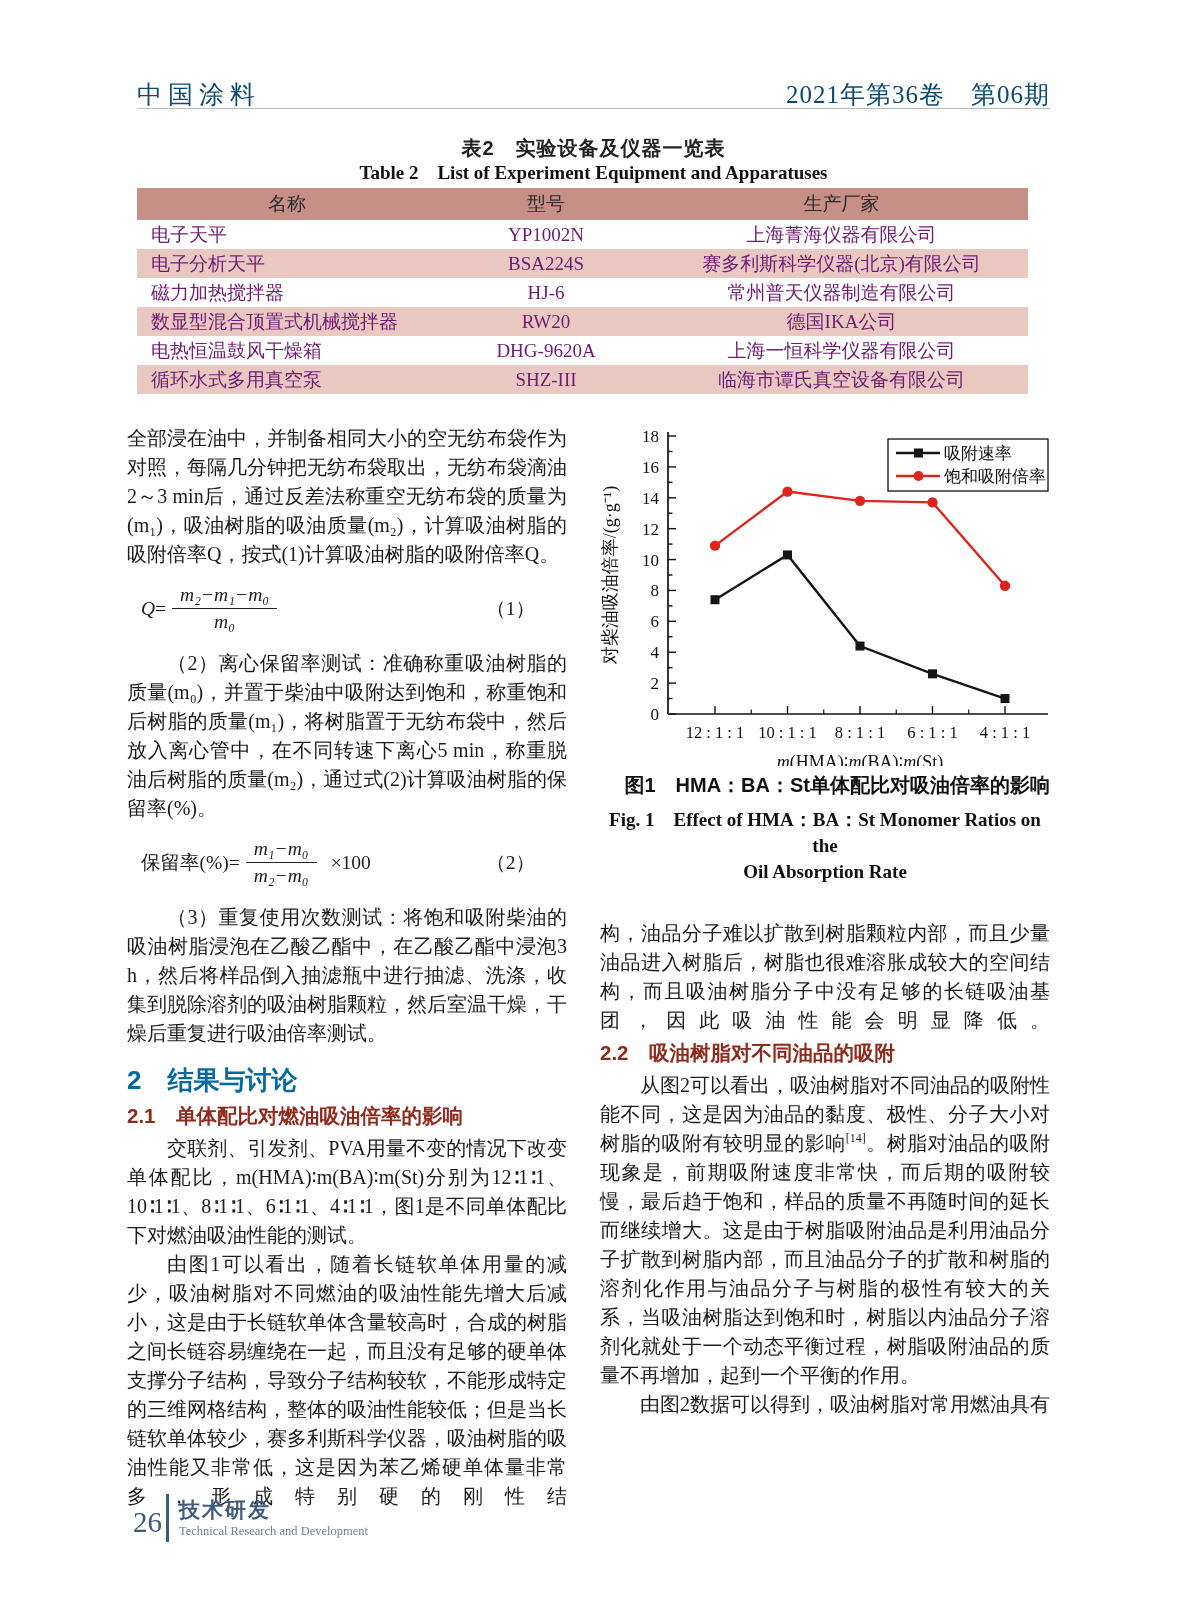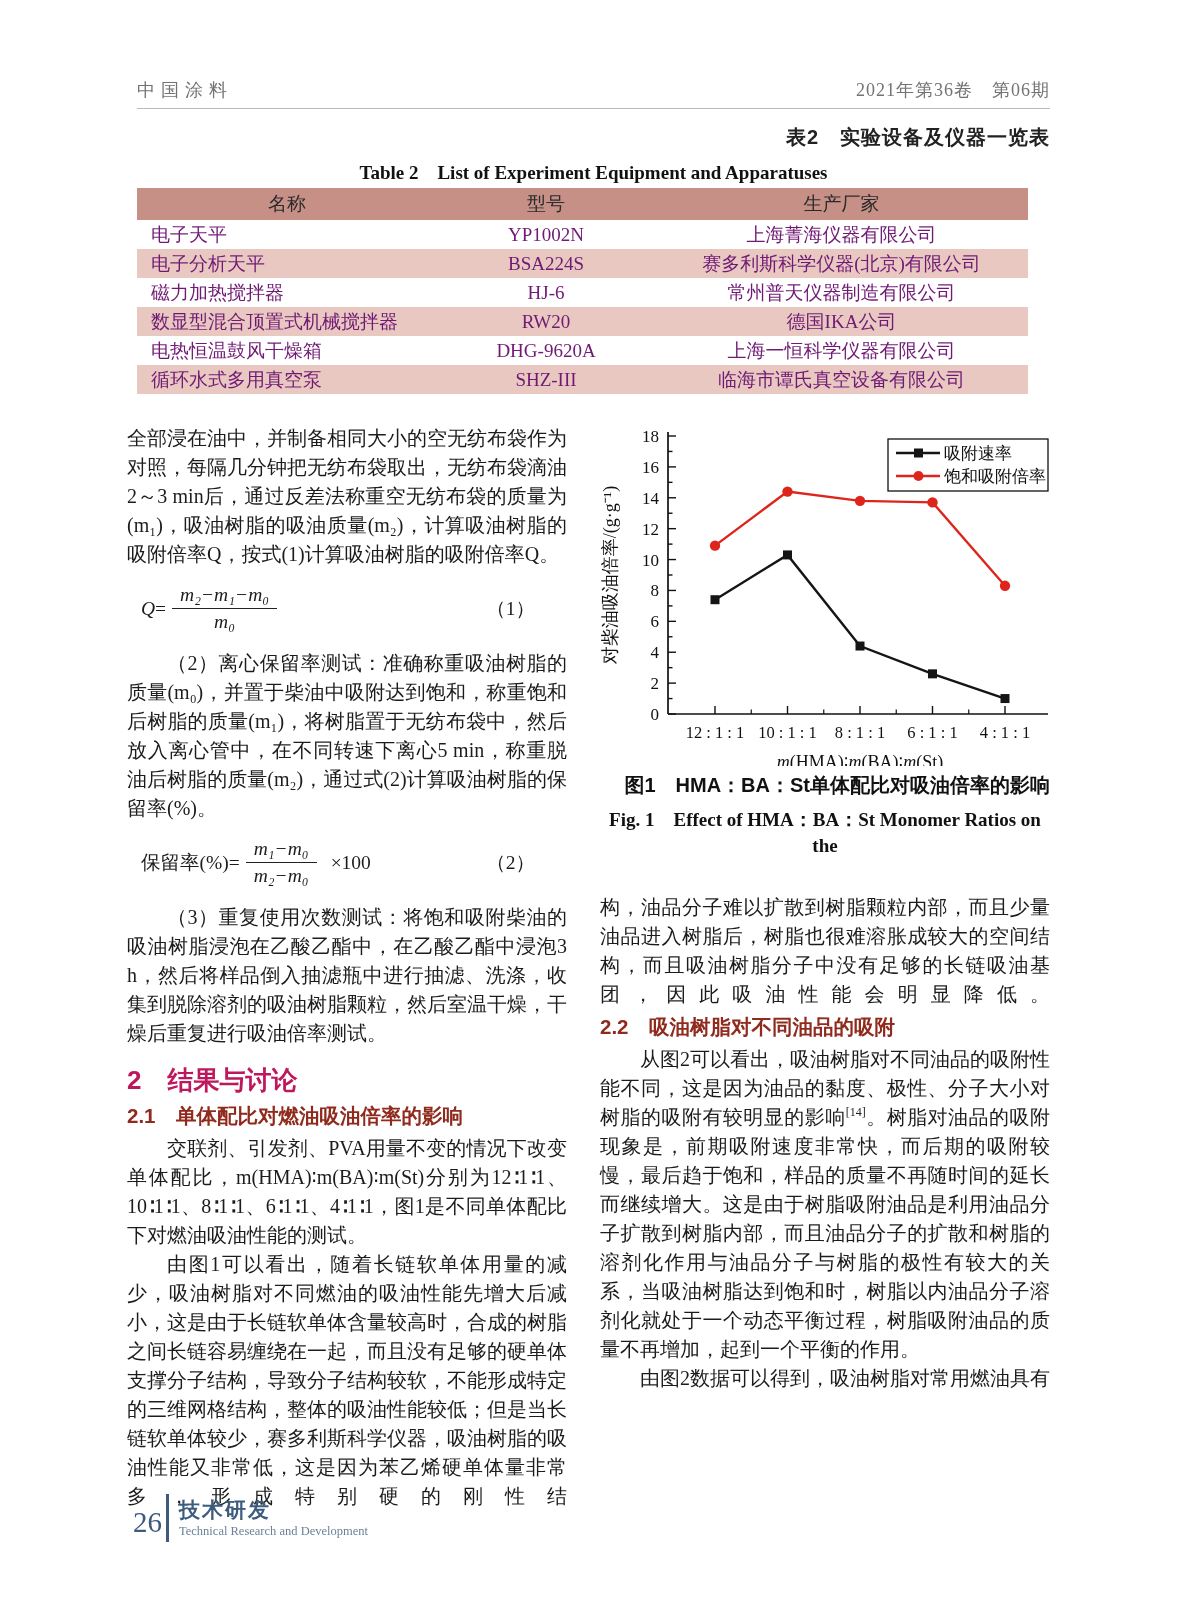--- a/index.html
+++ b/index.html
@@ -8,32 +8,32 @@
     width:1187px;height:1600px;
     background:#ffffff;
     font-family:"Liberation Serif", serif;
     color:#1c1c1c;
     overflow:hidden;
   }
   
   .pg-header{
     position:absolute;left:137px;top:78px;width:913px;
     display:flex;justify-content:space-between;align-items:flex-end;
-    font-size:18px;color:#737373;
+    font-size:25px;color:#0c4a6e;
   }
   .journal-name{letter-spacing:6px;}
   .issue-info{letter-spacing:1px;}
   .header-rule{
     position:absolute;left:137px;top:108px;width:913px;height:1px;
     background:#b9bcbe;
   }
   
   .tbl-title-cn{
-    position:absolute;left:137px;top:124px;width:913px;
-    text-align:right;font-family:"Liberation Sans", sans-serif;
+    position:absolute;left:137px;top:135px;width:913px;
+    text-align:center;font-family:"Liberation Sans", sans-serif;
     font-weight:bold;font-size:20px;color:#222;letter-spacing:1px;
   }
   .tbl-title-en{
     position:absolute;left:137px;top:160px;width:913px;
     text-align:center;font-weight:bold;font-size:19px;color:#111;
   }
   table.equip{
     position:absolute;left:137px;top:188px;width:891px;
     border-collapse:collapse;font-size:19px;table-layout:fixed;
   }
@@ -48,21 +48,21 @@
   
   .col{position:absolute;top:424px;font-size:20px;line-height:29px;text-align:justify;}
   .col-left{left:127px;width:440px;}
   .col-right{left:600px;width:450px;}
   .col p{margin:0;}
   p.indent{text-indent:2em;}
   p.cont{text-align-last:justify;}
   
   .sec-h1{
     font-family:"Liberation Sans", sans-serif;font-weight:bold;
-    font-size:26px;color:#be185d;margin:16px 0 6px 0;line-height:32px;
+    font-size:26px;color:#0369a1;margin:16px 0 6px 0;line-height:32px;
     text-align:left;
   }
   .sec-h2{
     font-family:"Liberation Sans", sans-serif;font-weight:bold;
     font-size:20.5px;color:#8f2a1d;margin:4px 0 4px 0;line-height:28px;
     text-align:left;
   }
   
   .formula{
     display:flex;align-items:center;
@@ -262,20 +262,21 @@
           <polyline points="115,121.65555555555554 187.5,67.6 260,76.86666666666665 332.5,78.41111111111113 405,161.8111111111111" fill="none" stroke="#de251c" stroke-width="2.4"></polyline>
           <circle cx="115" cy="121.65555555555554" r="5.2" fill="#de251c"></circle>
           <circle cx="187.5" cy="67.6" r="5.2" fill="#de251c"></circle>
           <circle cx="260" cy="76.86666666666665" r="5.2" fill="#de251c"></circle>
           <circle cx="332.5" cy="78.41111111111113" r="5.2" fill="#de251c"></circle>
           <circle cx="405" cy="161.8111111111111" r="5.2" fill="#de251c"></circle>
         </svg></div>
     <div class="fig-cap-cn">图1　HMA：BA：St单体配比对吸油倍率的影响</div>
     <div class="fig-cap-en">
       <div>Fig. 1　Effect of HMA：BA：St Monomer Ratios on the</div>
+      <div>Oil Absorption Rate</div>
     </div>
 
     <p class="after-fig cont">构，油品分子难以扩散到树脂颗粒内部，而且少量油品进入树脂后，树脂也很难溶胀成较大的空间结构，而且吸油树脂分子中没有足够的长链吸油基团，因此吸油性能会明显降低。</p>
     <div class="sec-h2">2.2　吸油树脂对不同油品的吸附</div>
     <p class="indent"><span>从图2可以看出，吸油树脂对不同油品的吸附性能不同，这是因为油品的黏度、极性、分子大小对树脂的吸附有较明显的影响</span><sup class="ref">[14]</sup><span>。树脂对油品的吸附现象是，前期吸附速度非常快，而后期的吸附较慢，最后趋于饱和，样品的质量不再随时间的延长而继续增大。这是由于树脂吸附油品是利用油品分子扩散到树脂内部，而且油品分子的扩散和树脂的溶剂化作用与油品分子与树脂的极性有较大的关系，当吸油树脂达到饱和时，树脂以内油品分子溶剂化就处于一个动态平衡过程，树脂吸附油品的质量不再增加，起到一个平衡的作用。</span></p>
     <p class="indent cont">由图2数据可以得到，吸油树脂对常用燃油具有</p>
   </div>
 
   <div class="pg-footer">
     <span class="pagenum">26</span>

